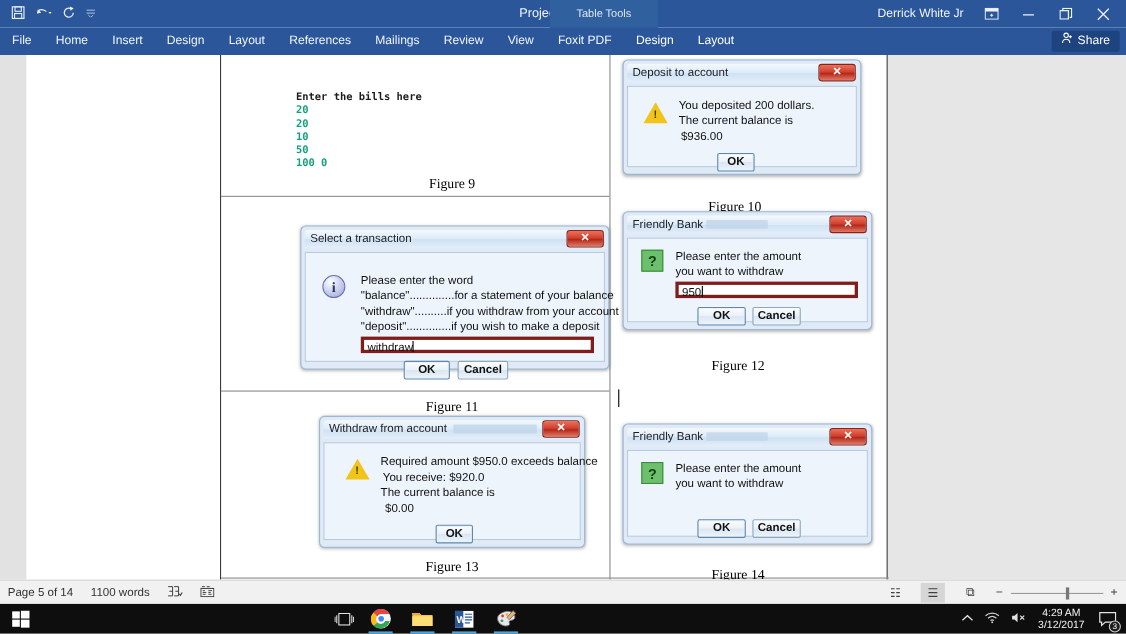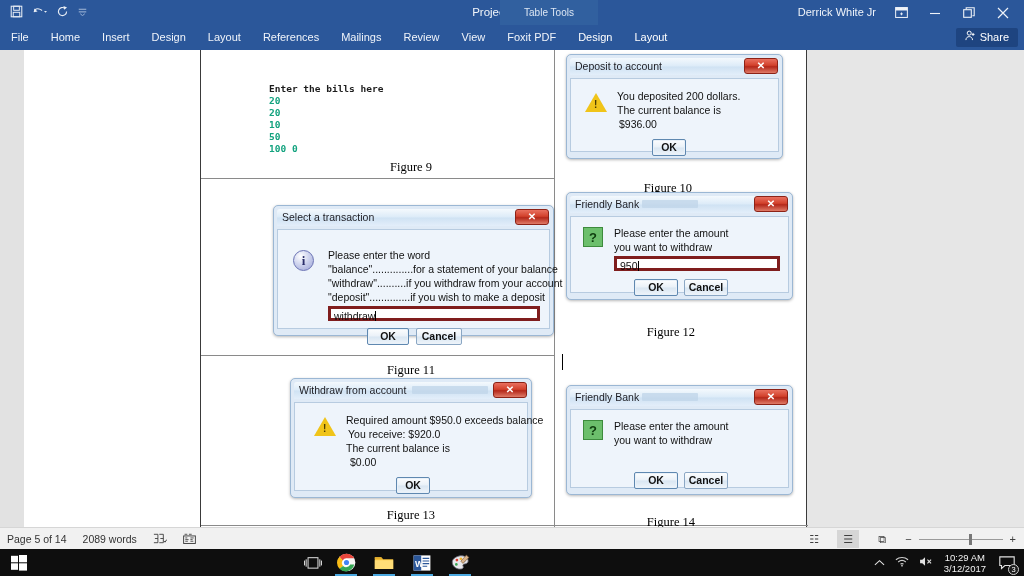--- a/index.html
+++ b/index.html
@@ -396,21 +396,21 @@
         <div class="dlg-btn" style="left:113px; top:62px; width:44px;">Cancel</div>
       </div>
     </div>
     <div class="figcap" style="left:395px; top:465px; width:150px;">Figure 14</div>
   </div>
 </div>
 
 <div class="statusbar">
   <div class="sb-left">
     <span>Page 5 of 14</span>
-    <span>2089 words</span>
+    <span>1100 words</span>
     <span class="sb-ic">
       <svg width="14" height="11" viewBox="0 0 16 12">
           <path d="M1 1.2h4.6v9.6H1M5.6 6h-3.4" stroke="#3a3a3a" stroke-width="1" fill="none"></path>
           <path d="M7.2 1.2h4.6v9.6H7.2M11.8 6H8.4" stroke="#3a3a3a" stroke-width="1" fill="none"></path>
           <path d="M12.2 8.6l1.5 1.6 2.1-3" stroke="#3a3a3a" stroke-width="1.1" fill="none"></path>
         </svg>
     </span>
     <span class="sb-ic">
       <svg width="13" height="11" viewBox="0 0 14 12">
           <rect x="0.6" y="3.2" width="12.8" height="8.2" fill="none" stroke="#3a3a3a" stroke-width="1"></rect>
@@ -503,21 +503,21 @@
           <circle cx="7.5" cy="10" r="0.9" fill="#cfcfcf"></circle>
         </svg>
     </span>
     <span>
       <svg width="15" height="11" viewBox="0 0 16 12">
           <path d="M1 4.2h2.4L6.4 1.4v9.2L3.4 7.8H1z" fill="#e2e2e2"></path>
           <path d="M9 4l4 4M13 4l-4 4" stroke="#e2e2e2" stroke-width="1.2"></path>
         </svg>
     </span>
     <span class="clock">
-      <div>10:29 AM</div>
+      <div>4:29 AM</div>
       <div>3/12/2017</div>
     </span>
     <span class="notif">
       <svg width="16" height="14" viewBox="0 0 17 15">
           <path d="M0.8 1h15.4v9.2H6.2L2.6 13.4v-3.2H0.8z" fill="none" stroke="#e2e2e2" stroke-width="1.2"></path>
         </svg>
       <span class="badge">3</span>
     </span>
   </div>
 </div>

